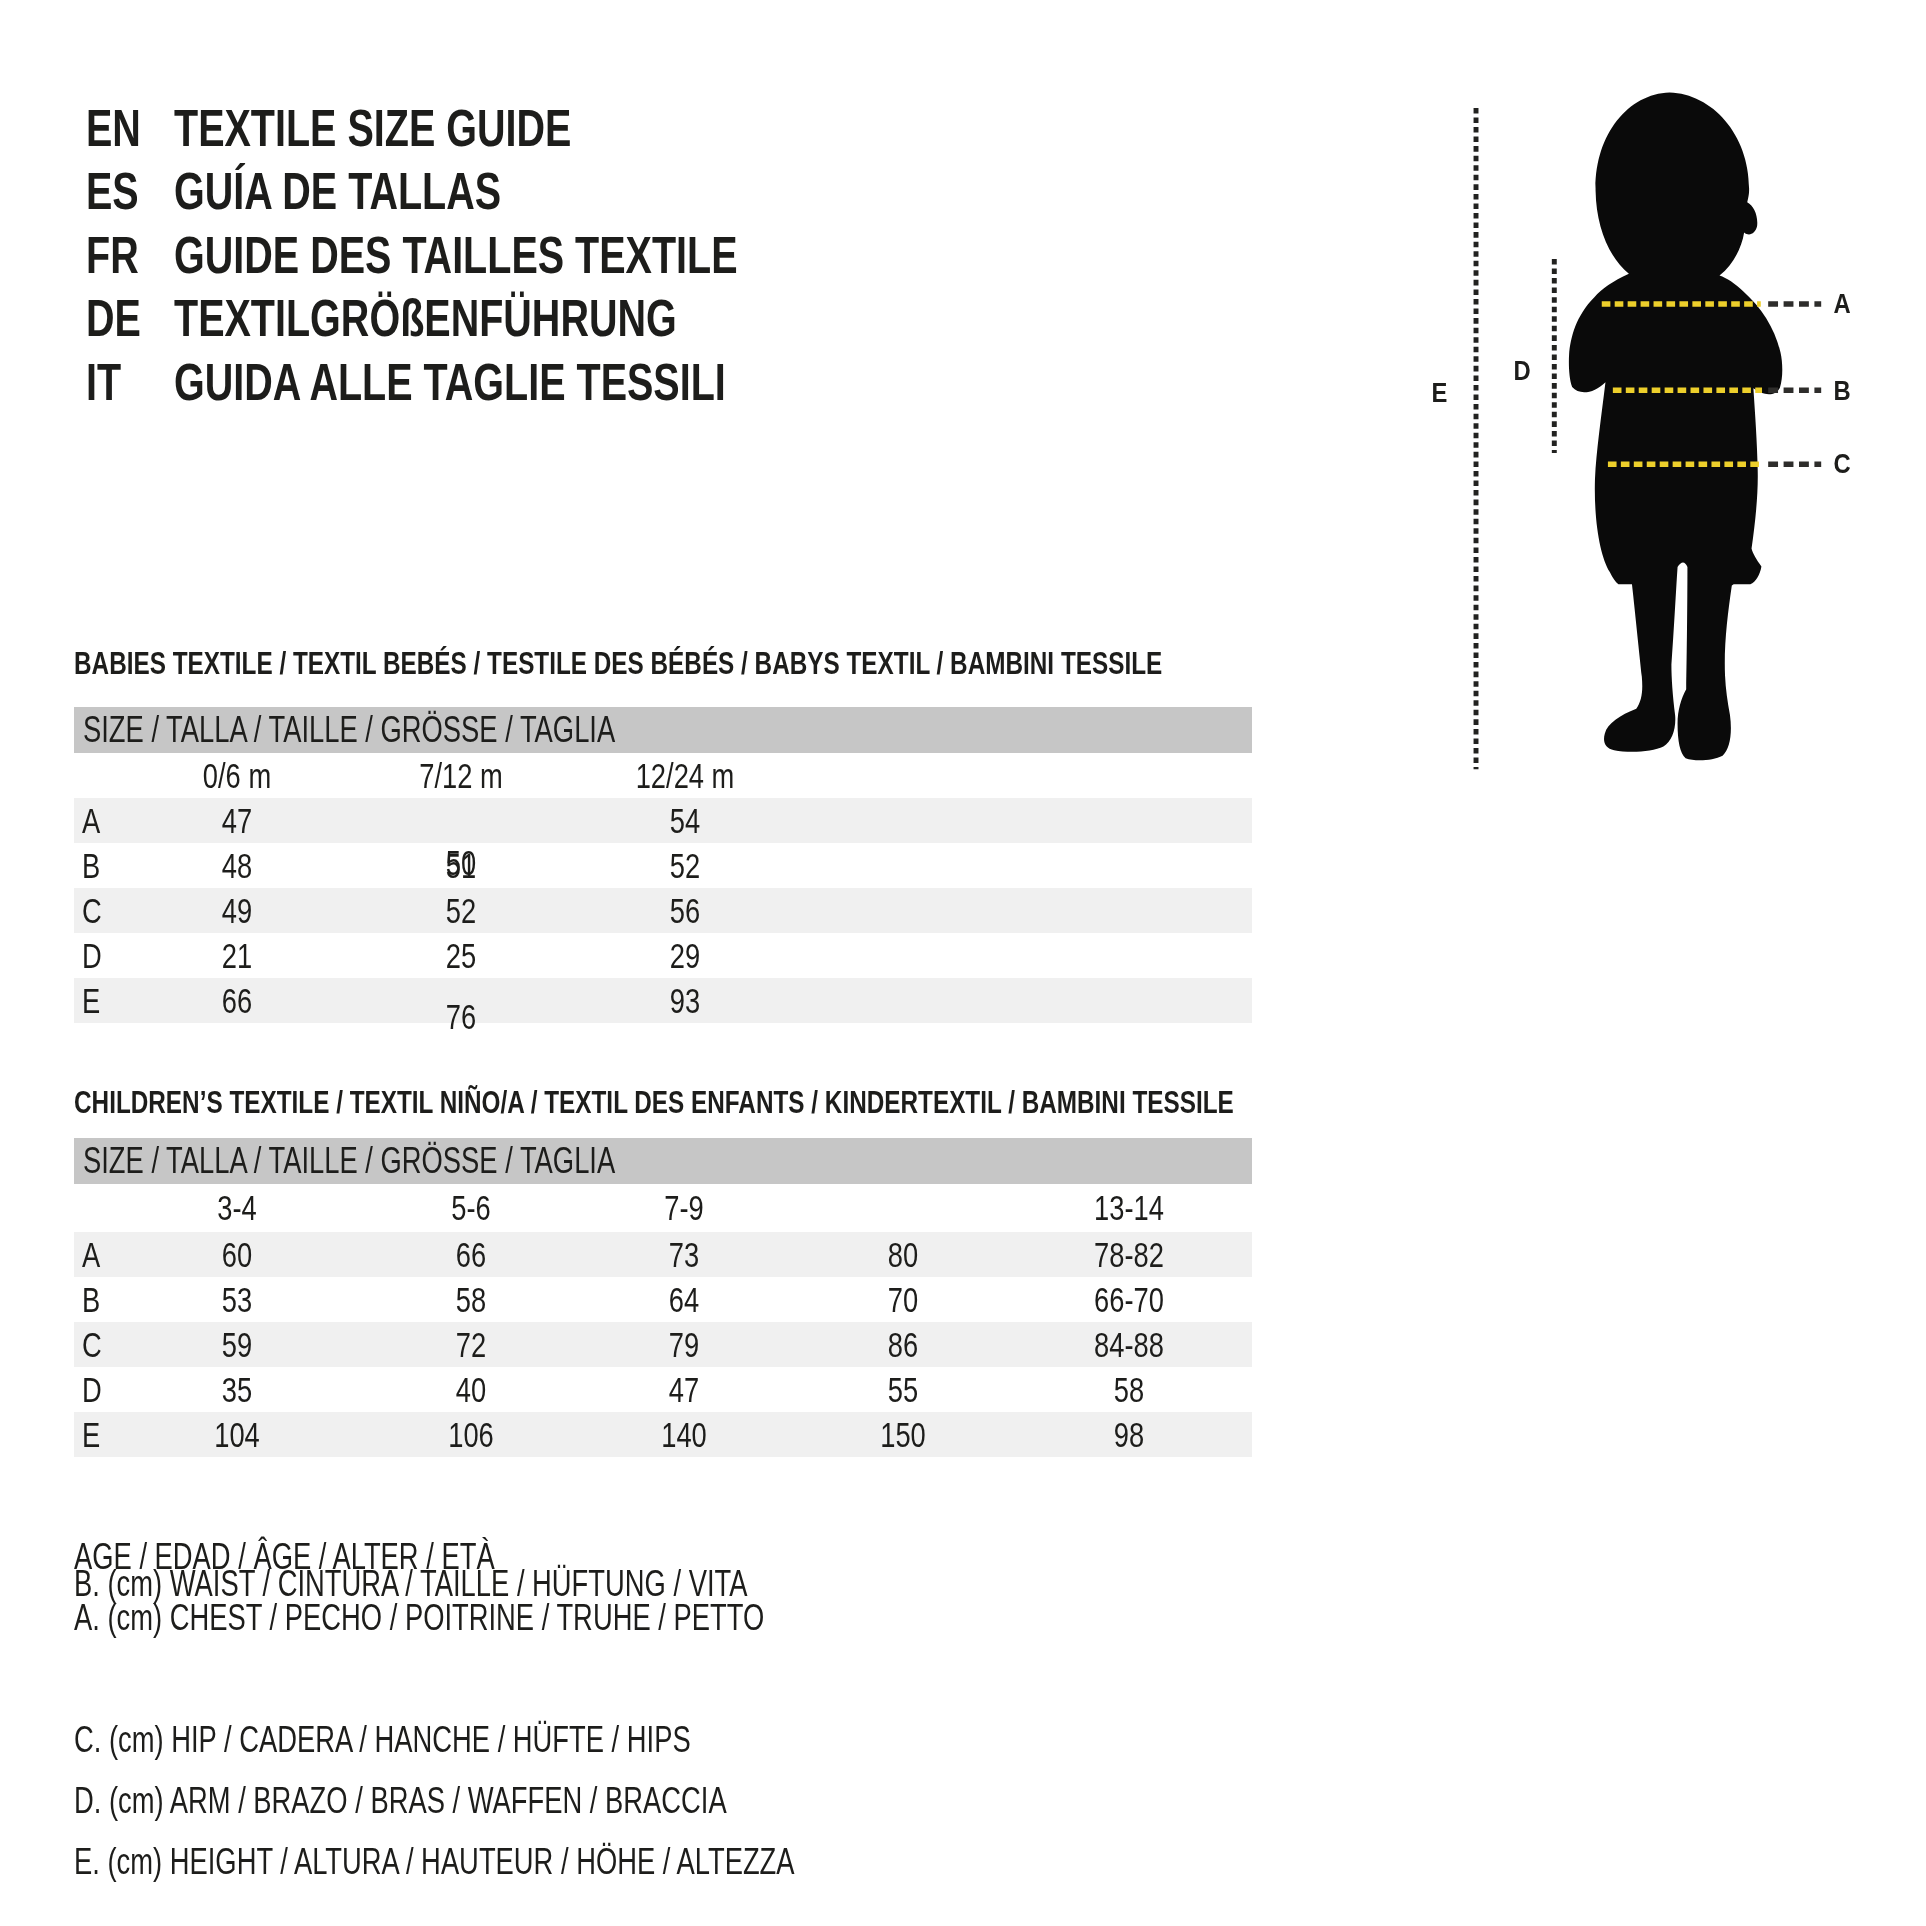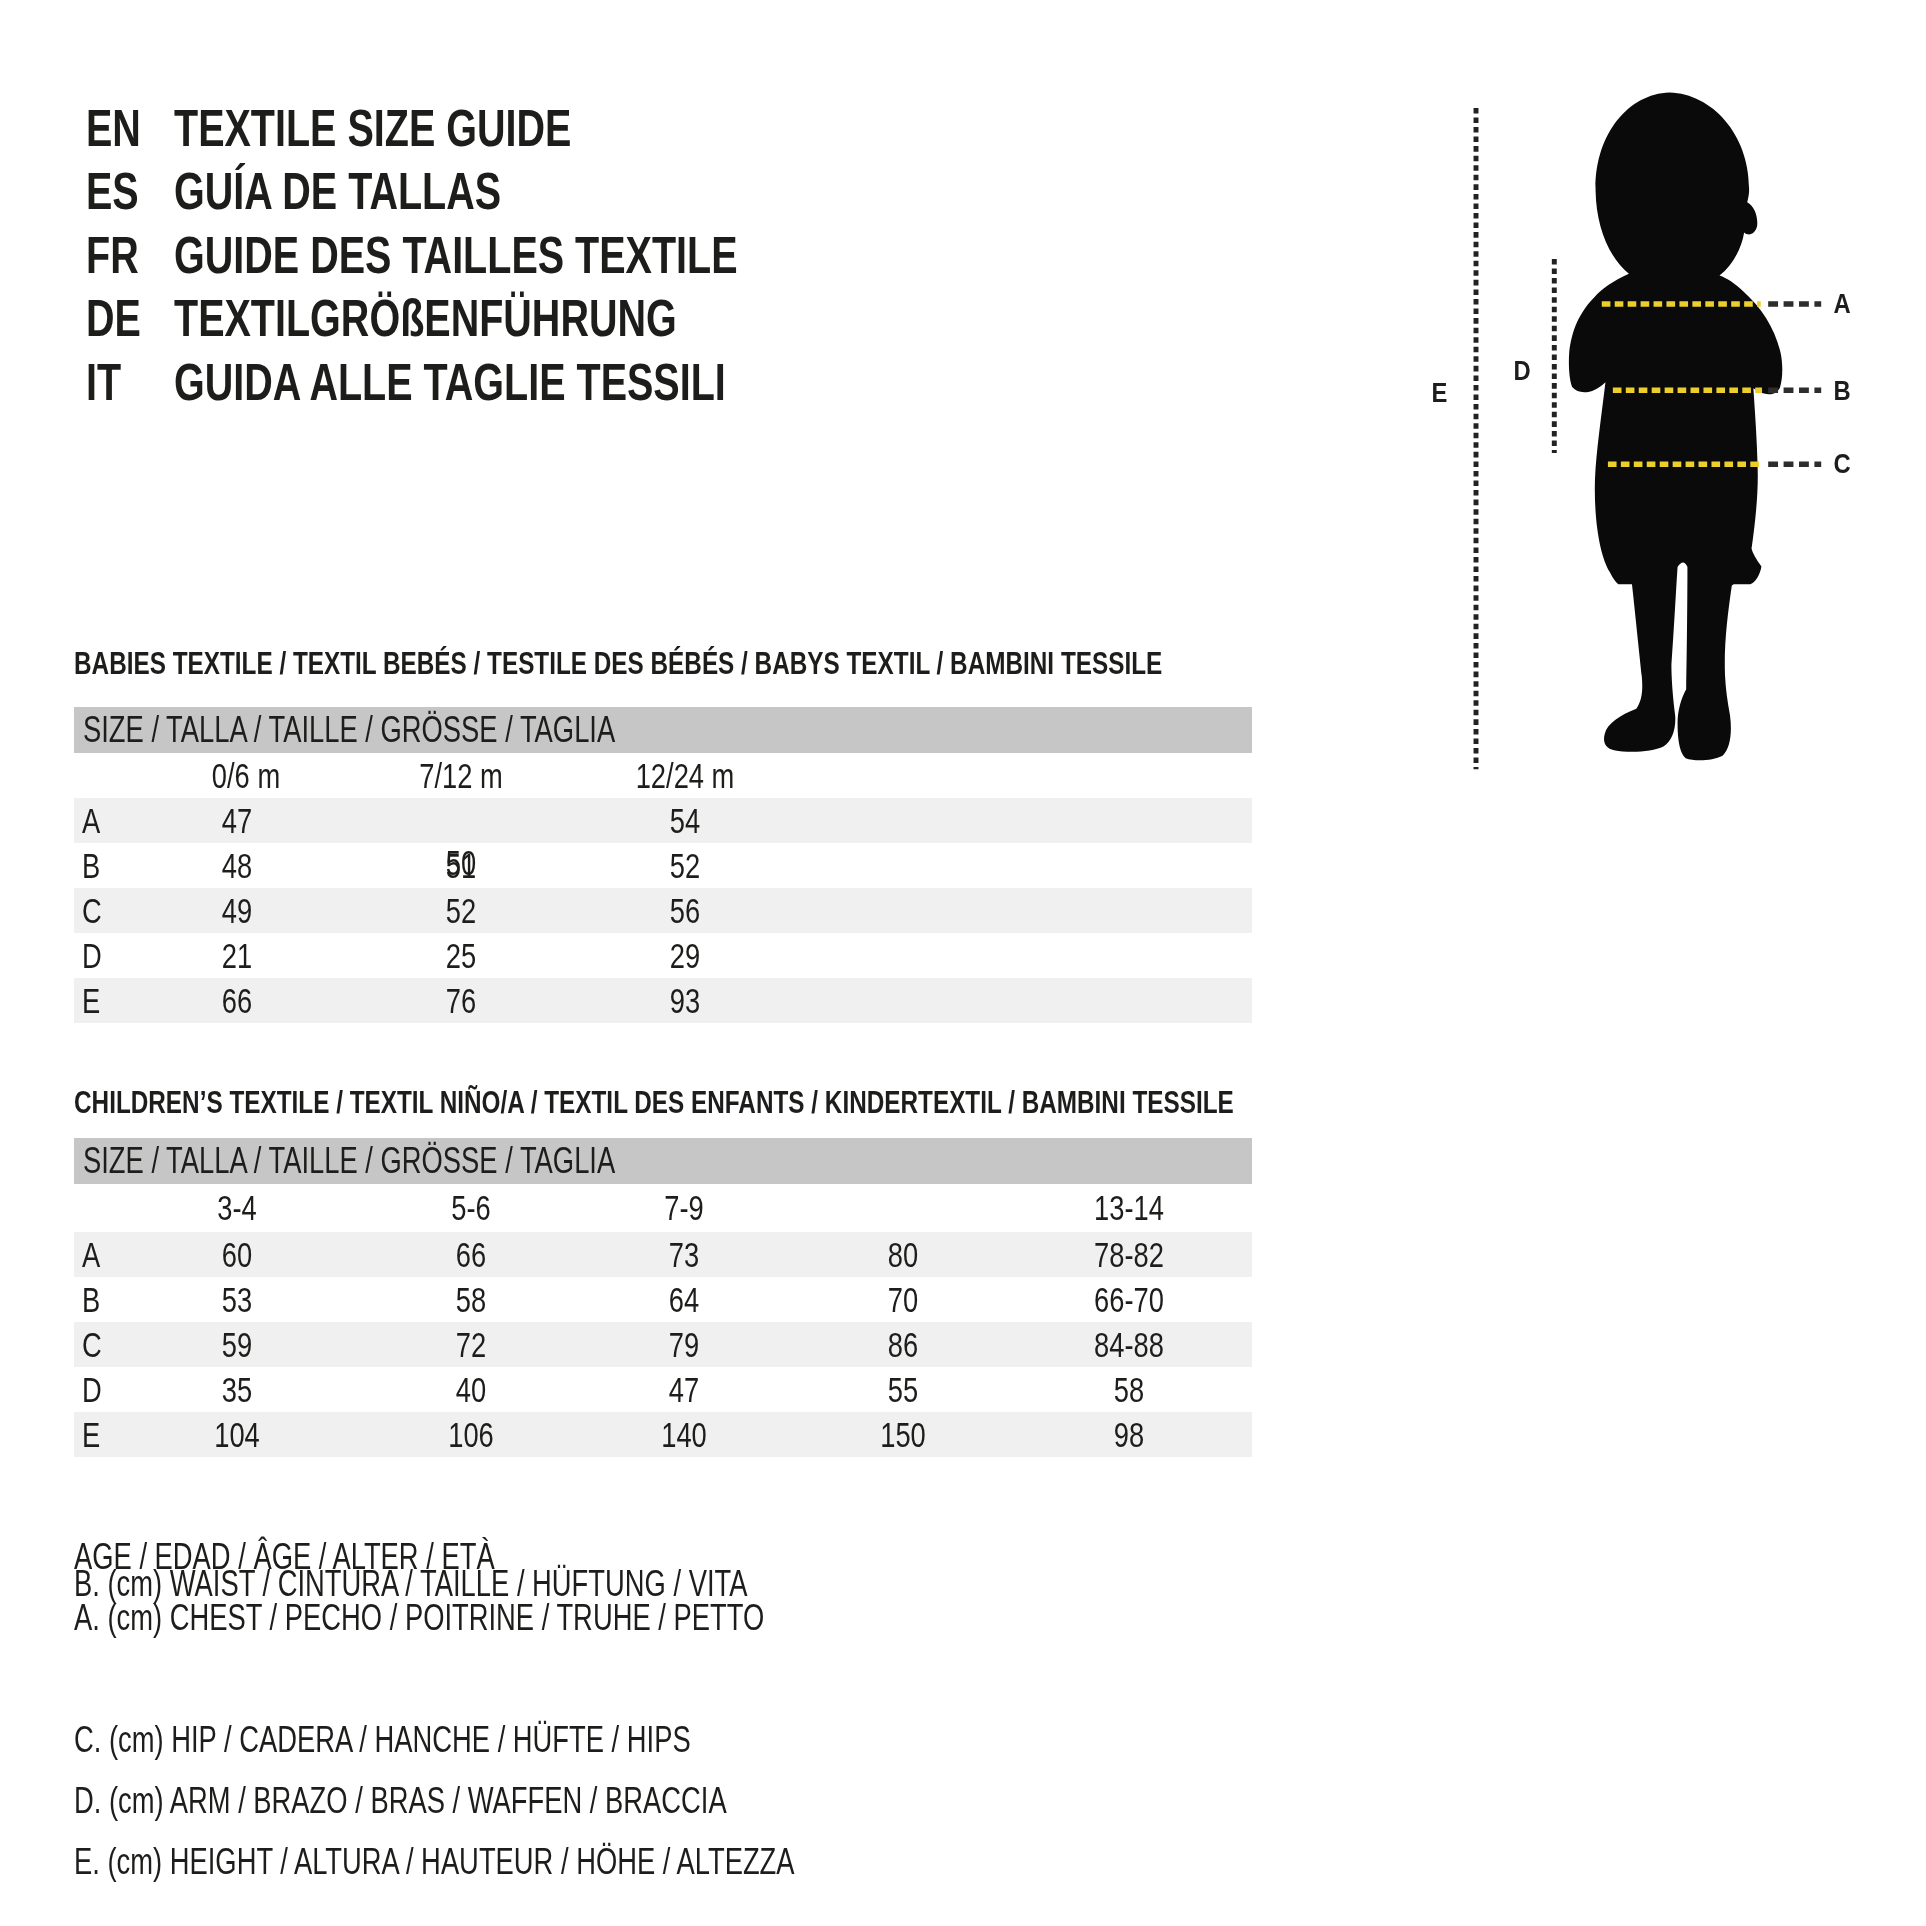--- a/index.html
+++ b/index.html
@@ -127,21 +127,21 @@
 
   <div class="section-title" style="top:642px;">
     <span class="cx">BABIES TEXTILE / TEXTIL BEBÉS / TESTILE DES BÉBÉS / BABYS TEXTIL / BAMBINI TESSILE</span>
   </div>
 
   <div class="size-table" style="top:0;">
     <div class="bar" style="top:707px; background:#c6c6c6;">
       <span class="bar-label"><span class="cx">SIZE / TALLA / TAILLE / GRÖSSE / TAGLIA</span></span>
     </div>
     <div class="colhdr-row" style="top:754px; height:44px; line-height:44px;">
-      <span class="cell" style="left:172px;"><span class="cxc">0/6 m</span></span>
+      <span class="cell" style="left:163px;"><span class="cxc">0/6 m</span></span>
       <span class="cell" style="left:387px;"><span class="cxc">7/12 m</span></span>
       <span class="cell" style="left:611px;"><span class="cxc">12/24 m</span></span>
     </div>
 
     <div class="trow" style="top:798px; background:#f0f0f0;">
       <span class="rowlabel"><span class="cxc" style="transform-origin:0 50%;">A</span></span>
       <span class="cell" style="left:163px;"><span class="cxc">47</span></span>
       <span class="cell" style="left:387px;margin-top:42px;"><span class="cxc">50</span></span>
       <span class="cell" style="left:611px;"><span class="cxc">54</span></span>
     </div>
@@ -159,21 +159,21 @@
     </div>
     <div class="trow" style="top:933px;">
       <span class="rowlabel"><span class="cxc" style="transform-origin:0 50%;">D</span></span>
       <span class="cell" style="left:163px;"><span class="cxc">21</span></span>
       <span class="cell" style="left:387px;"><span class="cxc">25</span></span>
       <span class="cell" style="left:611px;"><span class="cxc">29</span></span>
     </div>
     <div class="trow" style="top:978px; background:#f0f0f0;">
       <span class="rowlabel"><span class="cxc" style="transform-origin:0 50%;">E</span></span>
       <span class="cell" style="left:163px;"><span class="cxc">66</span></span>
-      <span class="cell" style="left:387px;"><span class="cxc">76</span></span>
+      <span class="cell" style="left:387px;margin-top:16px;"><span class="cxc">76</span></span>
       <span class="cell" style="left:611px;text-align:center;"><span class="cxc">93</span></span>
     </div>
   </div>
 
   <div class="section-title" style="top:1081px;">
     <span class="cx">CHILDREN’S TEXTILE / TEXTIL NIÑO/A / TEXTIL DES ENFANTS / KINDERTEXTIL / BAMBINI TESSILE</span>
   </div>
 
   <div class="size-table" style="top:0;">
     <div class="bar" style="top:1138px; background:#c6c6c6;">

